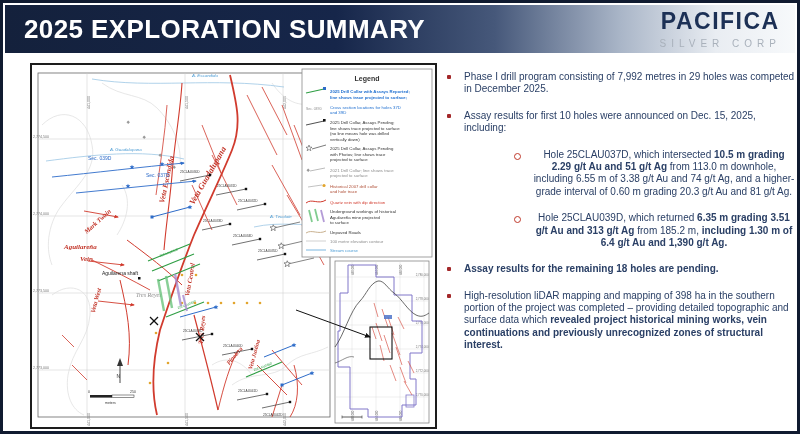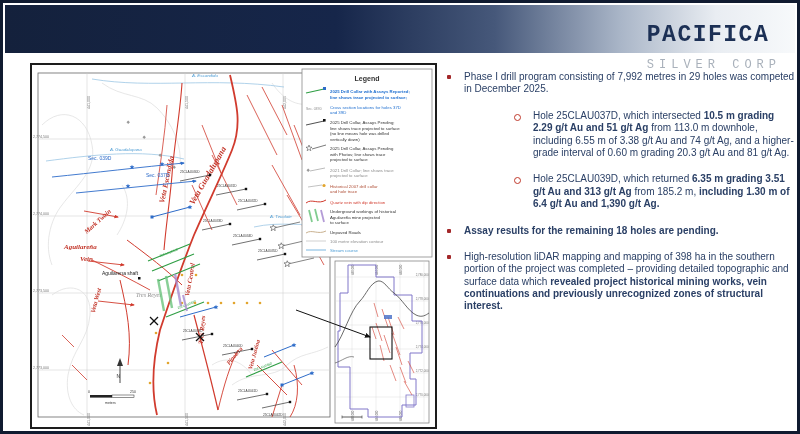--- a/index.html
+++ b/index.html
@@ -4,33 +4,33 @@
 <style>
   html,body{margin:0;padding:0;background:#ffffff;}
   .slide{position:relative;width:800px;height:434px;box-sizing:border-box;
          border:3px solid #101b30;background:#ffffff;overflow:hidden;
          font-family:"Liberation Sans",sans-serif;}
   
   .header{position:absolute;left:2px;top:2px;right:2px;height:48px;
           background:linear-gradient(90deg,#14213c 0%,#16264a 42%,#46587a 62%,#aab6c8 78%,#e9edf2 90%,#f7f9fb 100%);}
   .header-title{position:absolute;left:19px;top:50%;transform:translateY(-50%);
           font-size:26px;font-weight:bold;color:#ffffff;letter-spacing:.4px;white-space:nowrap;}
-  .logo{position:absolute;right:14px;top:19px;line-height:1;font-family:Liberation Mono, monospace;}
+  .logo{position:absolute;right:14px;top:5px;text-align:center;line-height:1;}
   .logo-main{font-size:23px;font-weight:bold;color:#1c3055;letter-spacing:1.5px;}
-  .logo-sub{font-size:12px;color:#a9b1bb;letter-spacing:5px;margin-top:12px;}
+  .logo-sub{font-size:10px;color:#a9b1bb;letter-spacing:5px;margin-top:6px;}
   
   .map-panel{position:absolute;left:27px;top:60px;width:407px;height:366px;
           box-sizing:border-box;border:2px solid #1d1d1d;background:#ffffff;}
   .map-panel svg{display:block;}
   
   .bullets{position:absolute;left:440px;top:68px;width:352px;display:flex;
           flex-direction:column;gap:14px;font-size:10px;line-height:1.24;color:#2b4066;}
   .bullet{position:relative;}
   .bullet.level1{padding-left:21px;}
-  .bullet.level2{padding-left:90px;}
+  .bullet.level2{padding-left:90px;text-align:center;}
   .marker{position:absolute;top:4px;}
   .level1>.marker{left:4px;width:4px;height:4px;background:#a3282a;border-radius:1px;}
   .level2>.marker{left:71px;width:5px;height:5px;border:1.3px solid #c0392b;border-radius:50%;background:transparent;}
   .bold{font-weight:bold;}
   
   .vlabel{font-family:"Liberation Serif",serif;font-style:italic;font-weight:bold;fill:#c23327;}
   .slabel{font-family:"Liberation Sans",sans-serif;fill:#4a9bd4;font-style:italic;}
   .coord{font-family:"Liberation Sans",sans-serif;fill:#777;}
   .collar{font-family:"Liberation Sans",sans-serif;fill:#3a3a3a;}
   .gcollar{font-family:"Liberation Sans",sans-serif;fill:#2f9e44;}
@@ -42,20 +42,21 @@
   .leg.red{fill:#d13b2e;}
   .leg.stream{fill:#4a9bd4;}
   .leg.b{font-weight:bold;}
 </style>
 </head>
 <body>
 
 <div class="slide">
 
   <div class="header">
+    <div class="header-title">2025 EXPLORATION SUMMARY</div>
     <div class="logo">
       <div class="logo-main">PACIFICA</div>
       <div class="logo-sub">SILVER CORP</div>
     </div>
   </div>
 
   <div class="map-panel">
     <svg width="403" height="362" viewBox="0 0 403 362">
       <defs>
         <symbol id="star" viewBox="0 0 10 10">
@@ -446,19 +447,20 @@
         <line x1="338" y1="272" x2="264" y2="245" stroke="#111" stroke-width="1" marker-end="url(#arr-blk)" transform="rotate(180 301 258.5)"></line>
         <line x1="310" y1="352" x2="330" y2="352" stroke="#333" stroke-width="0.8"></line>
         <line x1="310" y1="350.5" x2="310" y2="353.5" stroke="#333" stroke-width="0.6"></line>
         <line x1="330" y1="350.5" x2="330" y2="353.5" stroke="#333" stroke-width="0.6"></line>
       </g>
     </svg>
   </div>
 
   <div class="bullets">
       <div class="bullet level1"><span class="marker"></span><span><span>Phase I drill program consisting of 7,992 metres in 29 holes was competed in December 2025.</span></span></div>
+      <div class="bullet level1"><span class="marker"></span><span><span>Assay results for first 10 holes were announced on Dec. 15, 2025, including:</span></span></div>
       <div class="bullet level2"><span class="marker"></span><span><span>Hole 25CLAU037D, which intersected </span><span class="bold">10.5 m grading 2.29 g/t Au and 51 g/t Ag</span><span> from 113.0 m downhole, including 6.55 m of 3.38 g/t Au and 74 g/t Ag, and a higher-grade interval of 0.60 m grading 20.3 g/t Au and 81 g/t Ag.</span></span></div>
       <div class="bullet level2"><span class="marker"></span><span><span>Hole 25CLAU039D, which returned </span><span class="bold">6.35 m grading 3.51 g/t Au and 313 g/t Ag</span><span> from 185.2 m, </span><span class="bold">including 1.30 m of 6.4 g/t Au and 1,390 g/t Ag.</span></span></div>
       <div class="bullet level1"><span class="marker"></span><span><span class="bold">Assay results for the remaining 18 holes are pending.</span></span></div>
       <div class="bullet level1"><span class="marker"></span><span><span>High-resolution liDAR mapping and mapping of 398 ha in the southern portion of the project was completed – providing detailed topographic and surface data which </span><span class="bold">revealed project historical mining works, vein continuations and previously unrecognized zones of structural interest.</span></span></div>
     </div>
 
 </div>
 
 </body></html>

